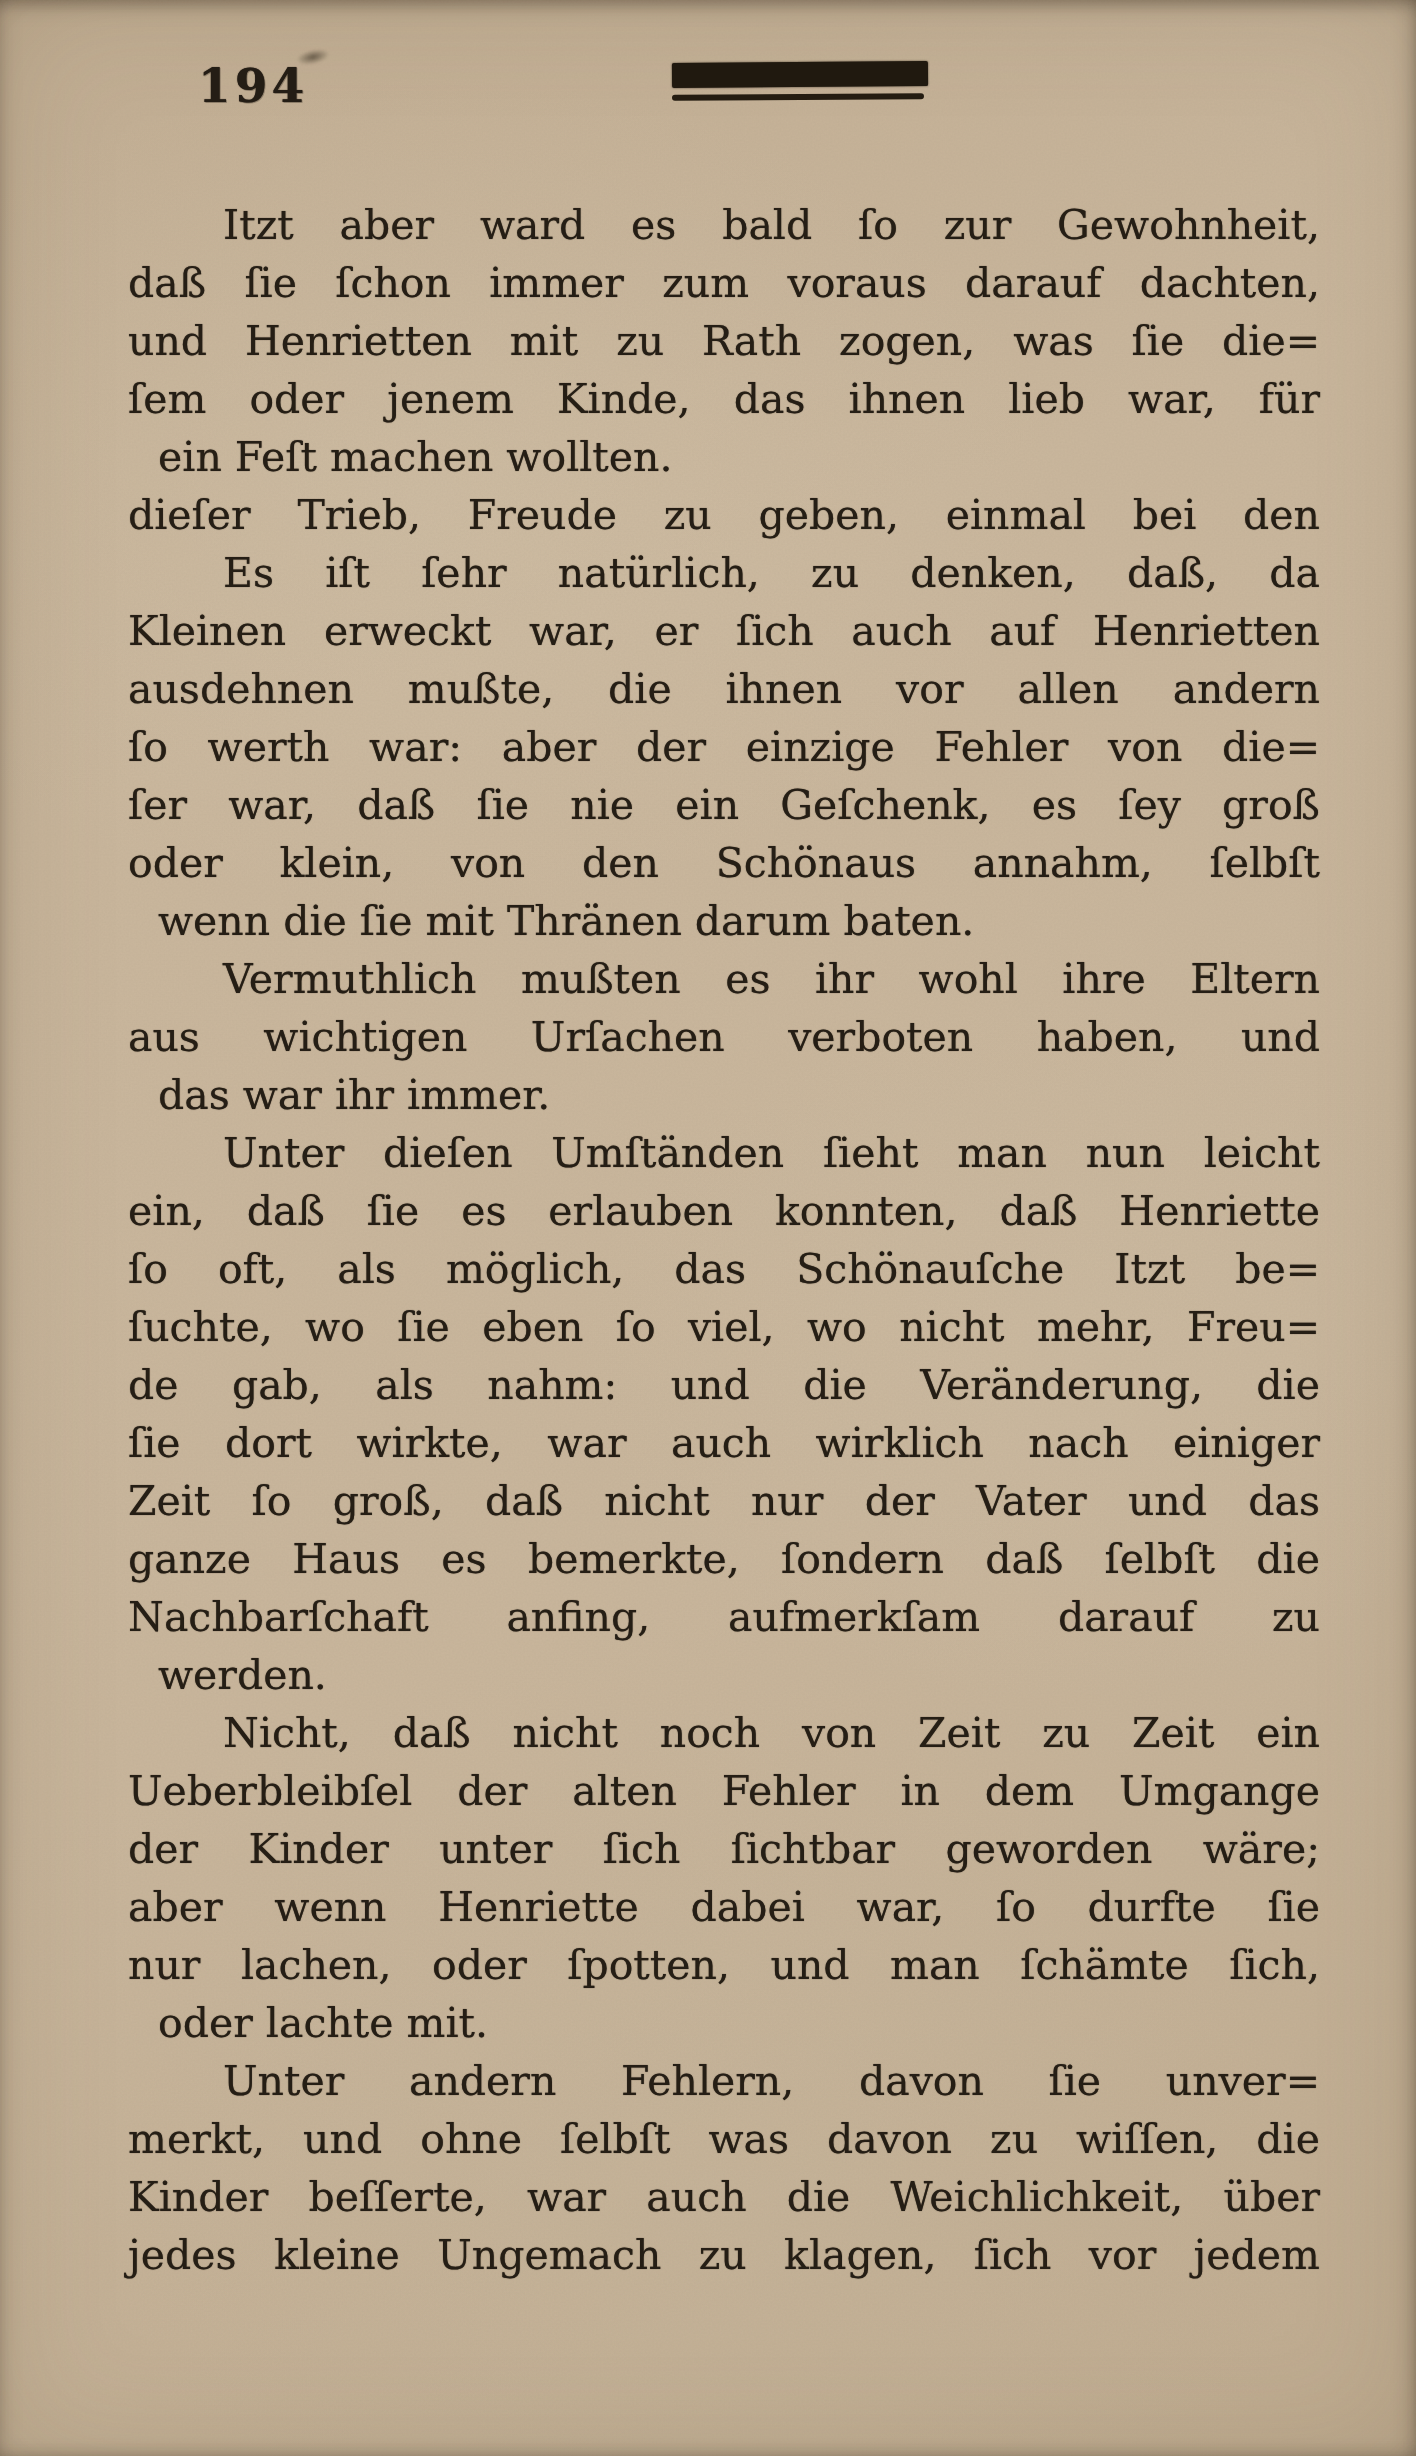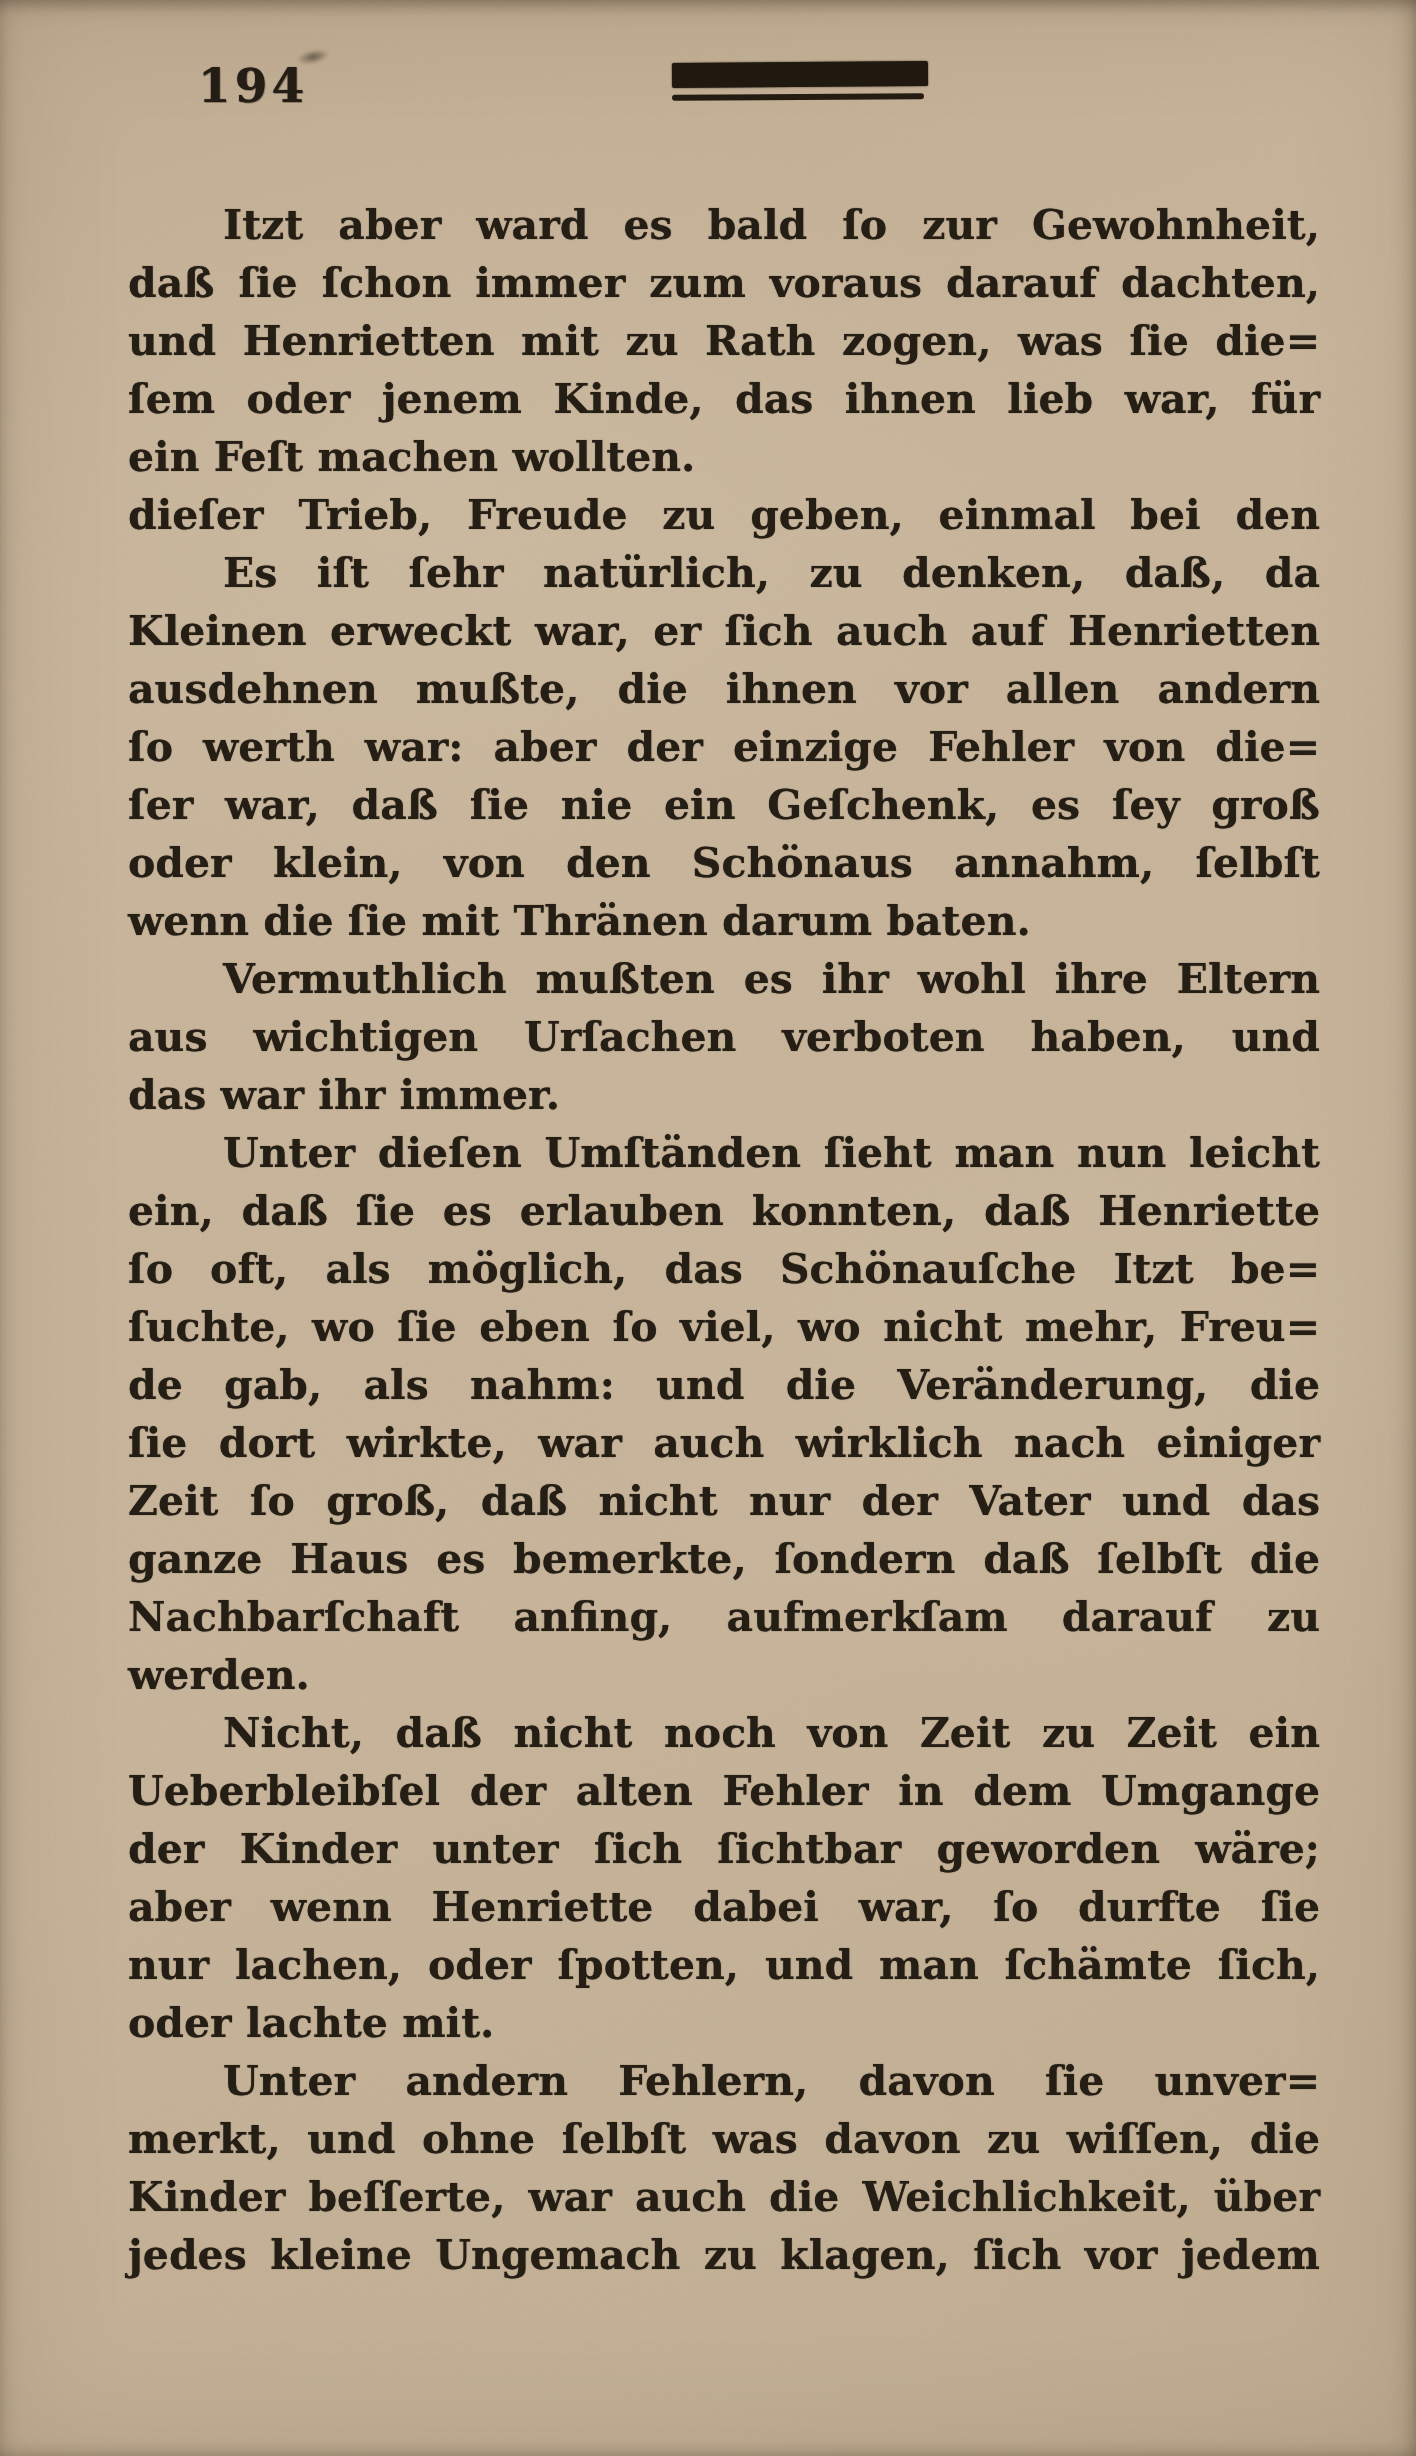--- a/index.html
+++ b/index.html
@@ -73,37 +73,38 @@
     border-radius: 3px;
     transform: rotate(-0.3deg);
   }
   .text-block {
     position: absolute;
     left: 128px;
     top: 196px;
     width: 1192px;
     color: #251e15;
     font-size: 41px;
-    font-weight: bold;
+    font-weight: normal;
     line-height: 58px;
     letter-spacing: 0px;
     text-shadow: 0 0 1px rgba(32,24,15,0.75);
   }
   .line {
     text-align: justify;
     text-align-last: justify;
     white-space: normal;
     height: 58px;
     overflow: visible;
   }
   .line.first {
     text-indent: 95px;
   }
   .line.par-end {
     text-align-last: left;
+    margin-left: 30px;
   }
 </style>
 </head>
 <body>
 
 <div class="page">
 
   <svg class="grain" xmlns="http://www.w3.org/2000/svg">
     <filter id="paperNoise">
       <feTurbulence type="fractalNoise" baseFrequency="0.55" numOctaves="2" seed="7" result="n"></feTurbulence>

